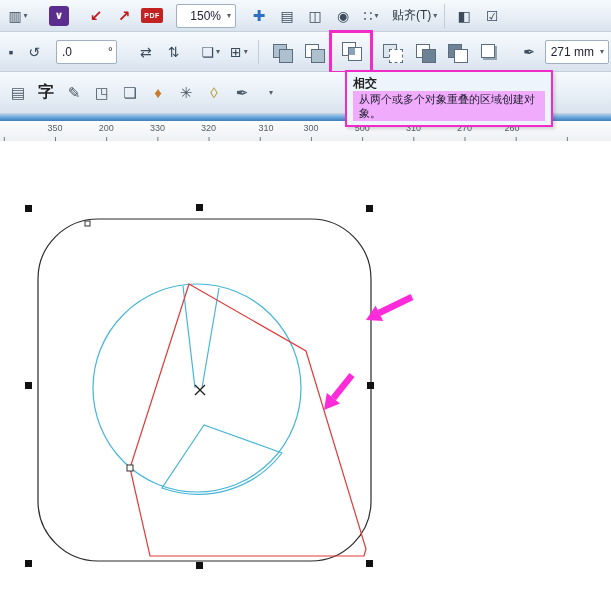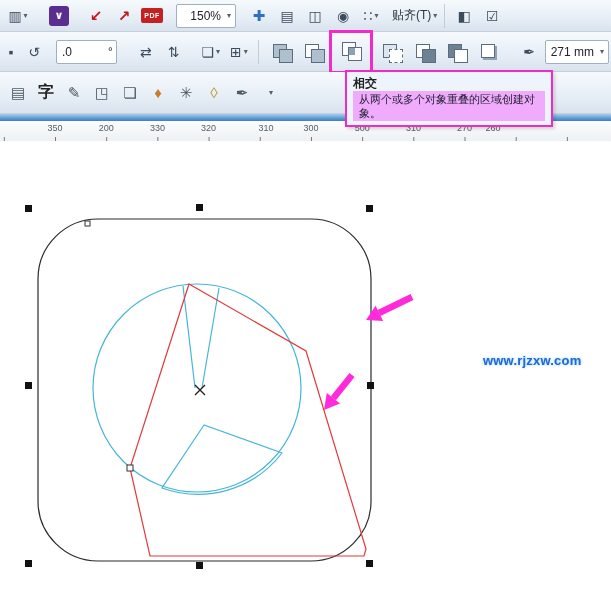--- a/index.html
+++ b/index.html
@@ -245,21 +245,21 @@
     <div id="ruler-labels">
         <span class="rlabel" style="left: 55px;">350</span>
         <span class="rlabel" style="left: 106.2px;">200</span>
         <span class="rlabel" style="left: 157.4px;">330</span>
         <span class="rlabel" style="left: 208.6px;">320</span>
         <span class="rlabel" style="left: 266px;">310</span>
         <span class="rlabel" style="left: 311px;">300</span>
         <span class="rlabel" style="left: 362.2px;">500</span>
         <span class="rlabel" style="left: 413.4px;">310</span>
         <span class="rlabel" style="left: 464.6px;">270</span>
-        <span class="rlabel" style="left: 493px;">260</span>
+        <span class="rlabel" style="left: 512px;">260</span>
       </div>
   </div>
 
   <div class="canvas">
     <svg width="611" height="457" viewBox="0 0 611 457">
 
       <rect class="rrect" x="38" y="78" width="333" height="342" rx="60"></rect>
 
       <circle class="cyan" cx="197" cy="247" r="104"></circle>
       <path class="cyan" d="M183,145 L195,247 M219,147 L202,247"></path>
@@ -283,16 +283,15 @@
 
       <g>
         <line class="arrowline" x1="412" y1="156" x2="379" y2="172"></line>
         <polygon class="arrowhead" points="366,179 375.6,164.7 383.2,179.9"></polygon>
       </g>
       <g>
         <line class="arrowline" x1="352" y1="234" x2="333.4" y2="257.3"></line>
         <polygon class="arrowhead" points="324,269 326.8,252 340,262.6"></polygon>
       </g>
     </svg>
-    <div class="watermark">www.rjzxw.com</div>
   </div>
 
 </div>
 
 </body></html>

